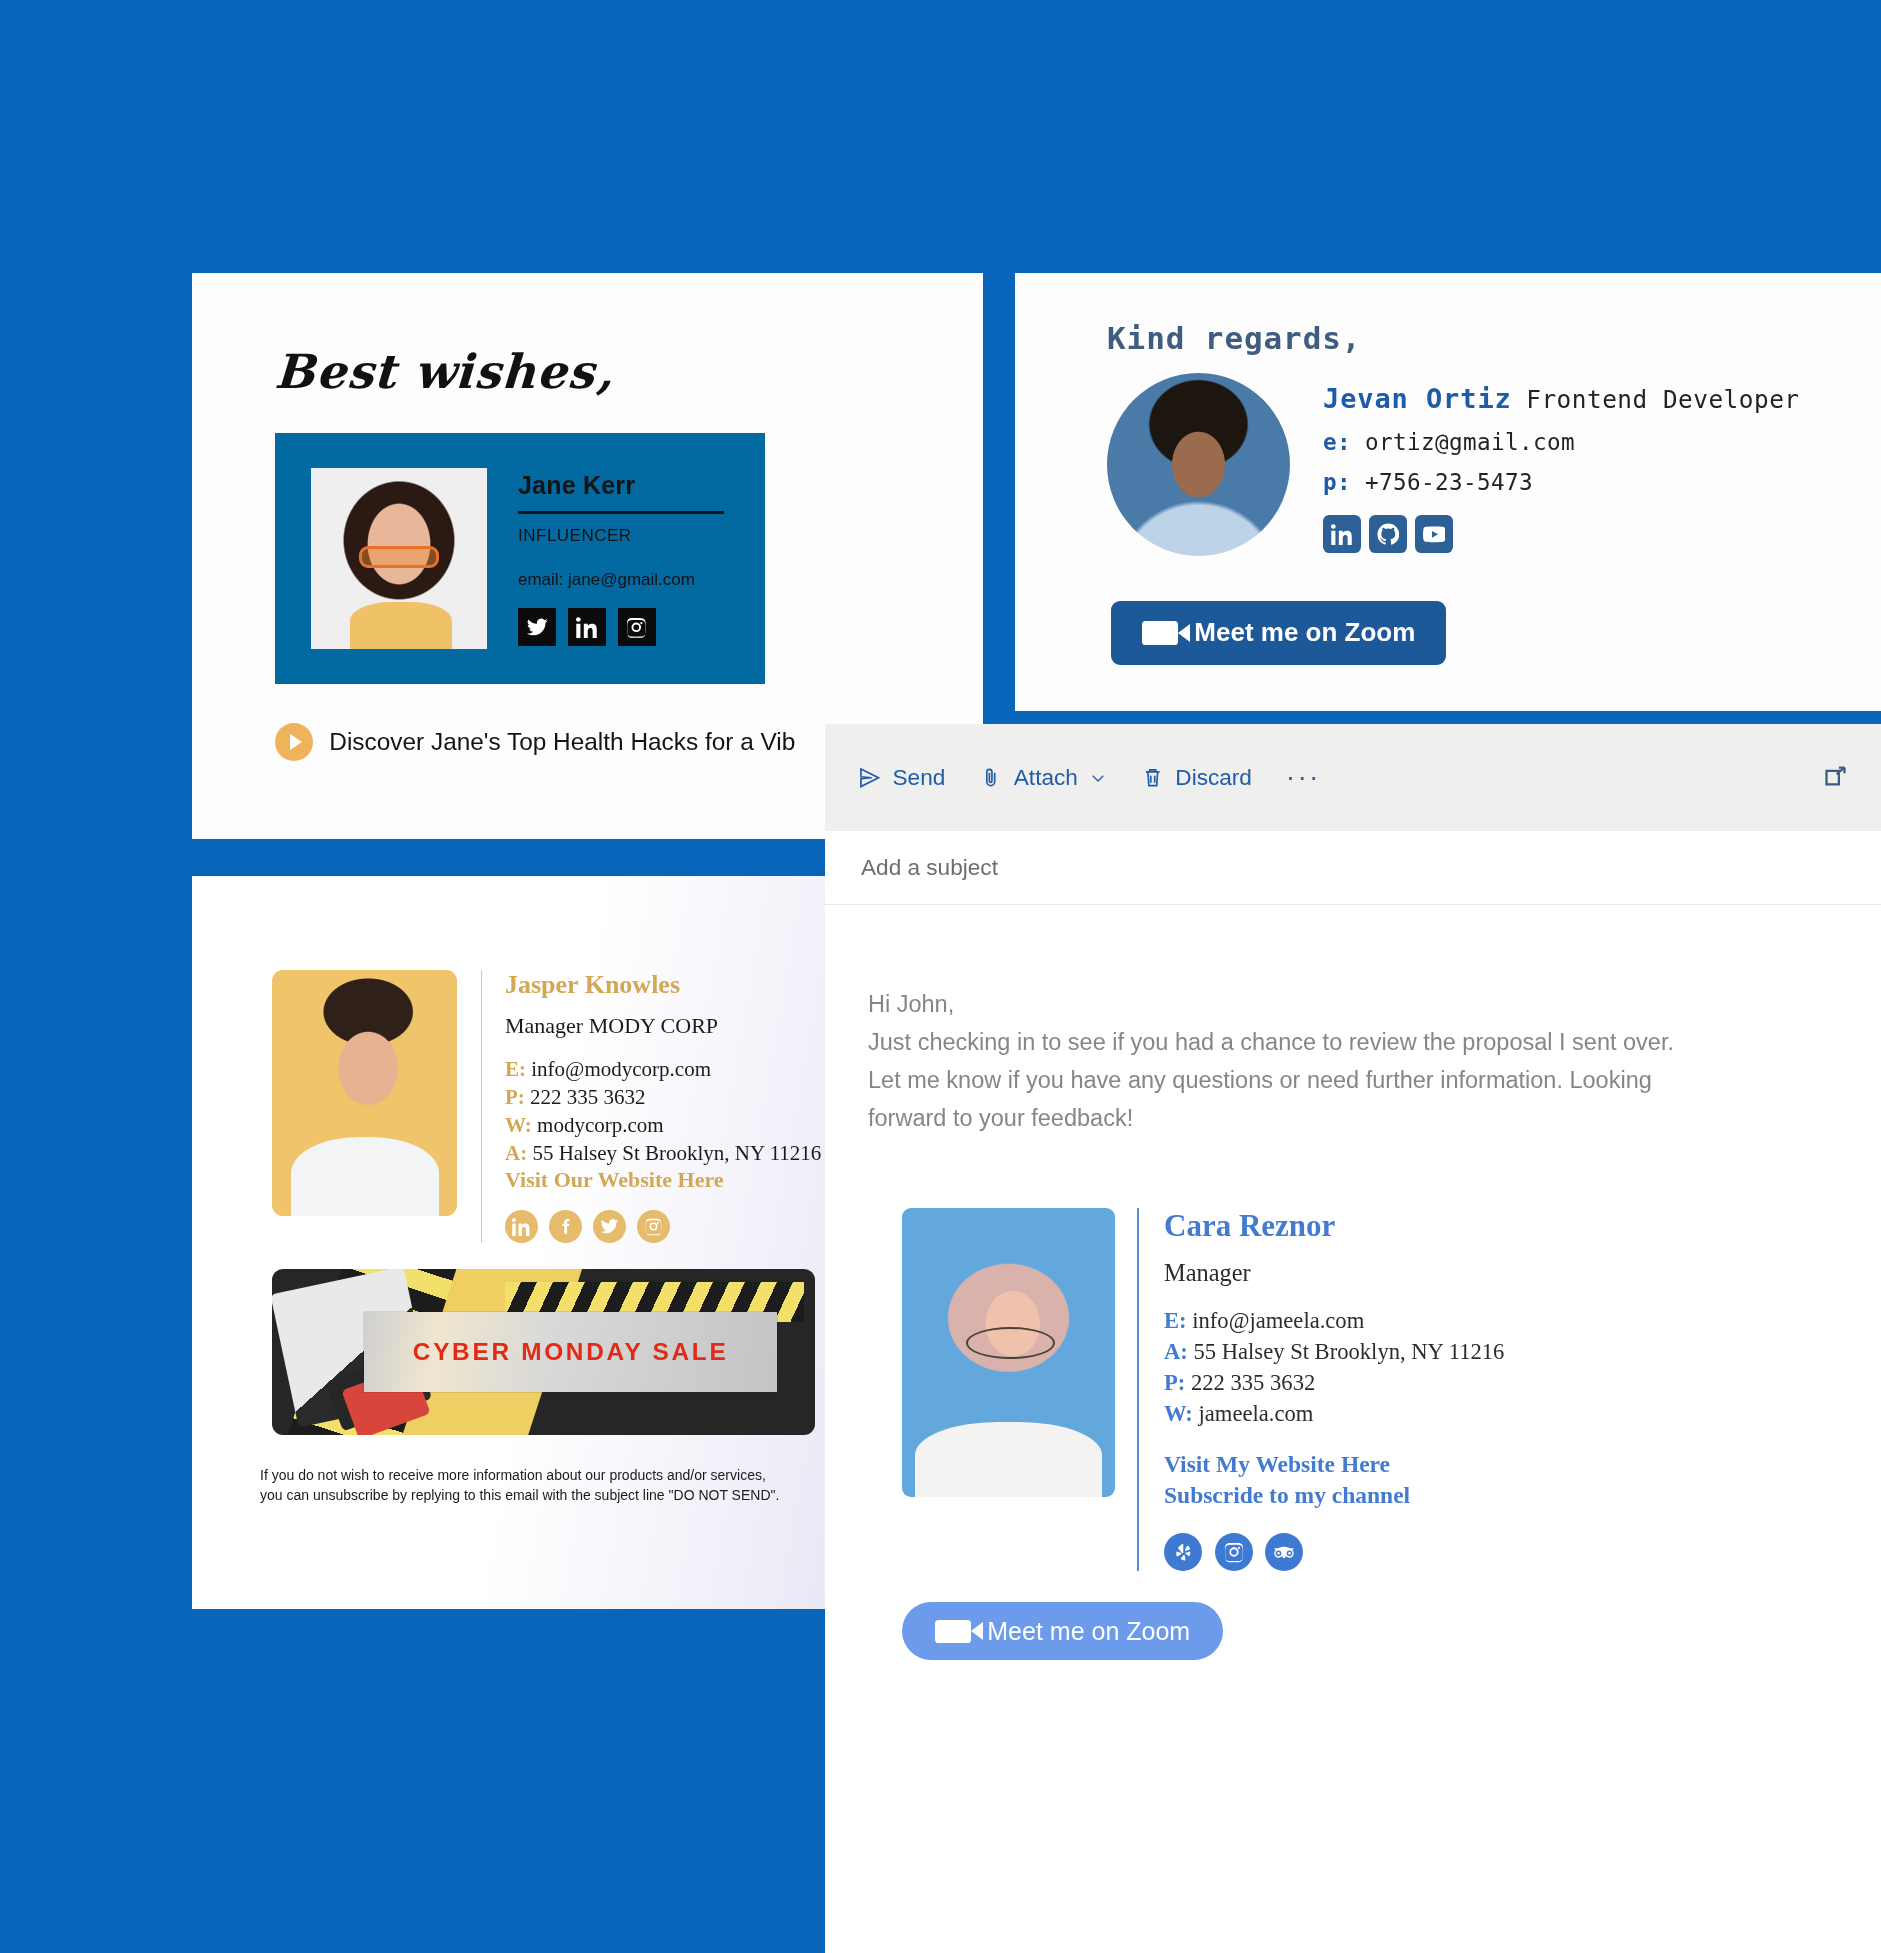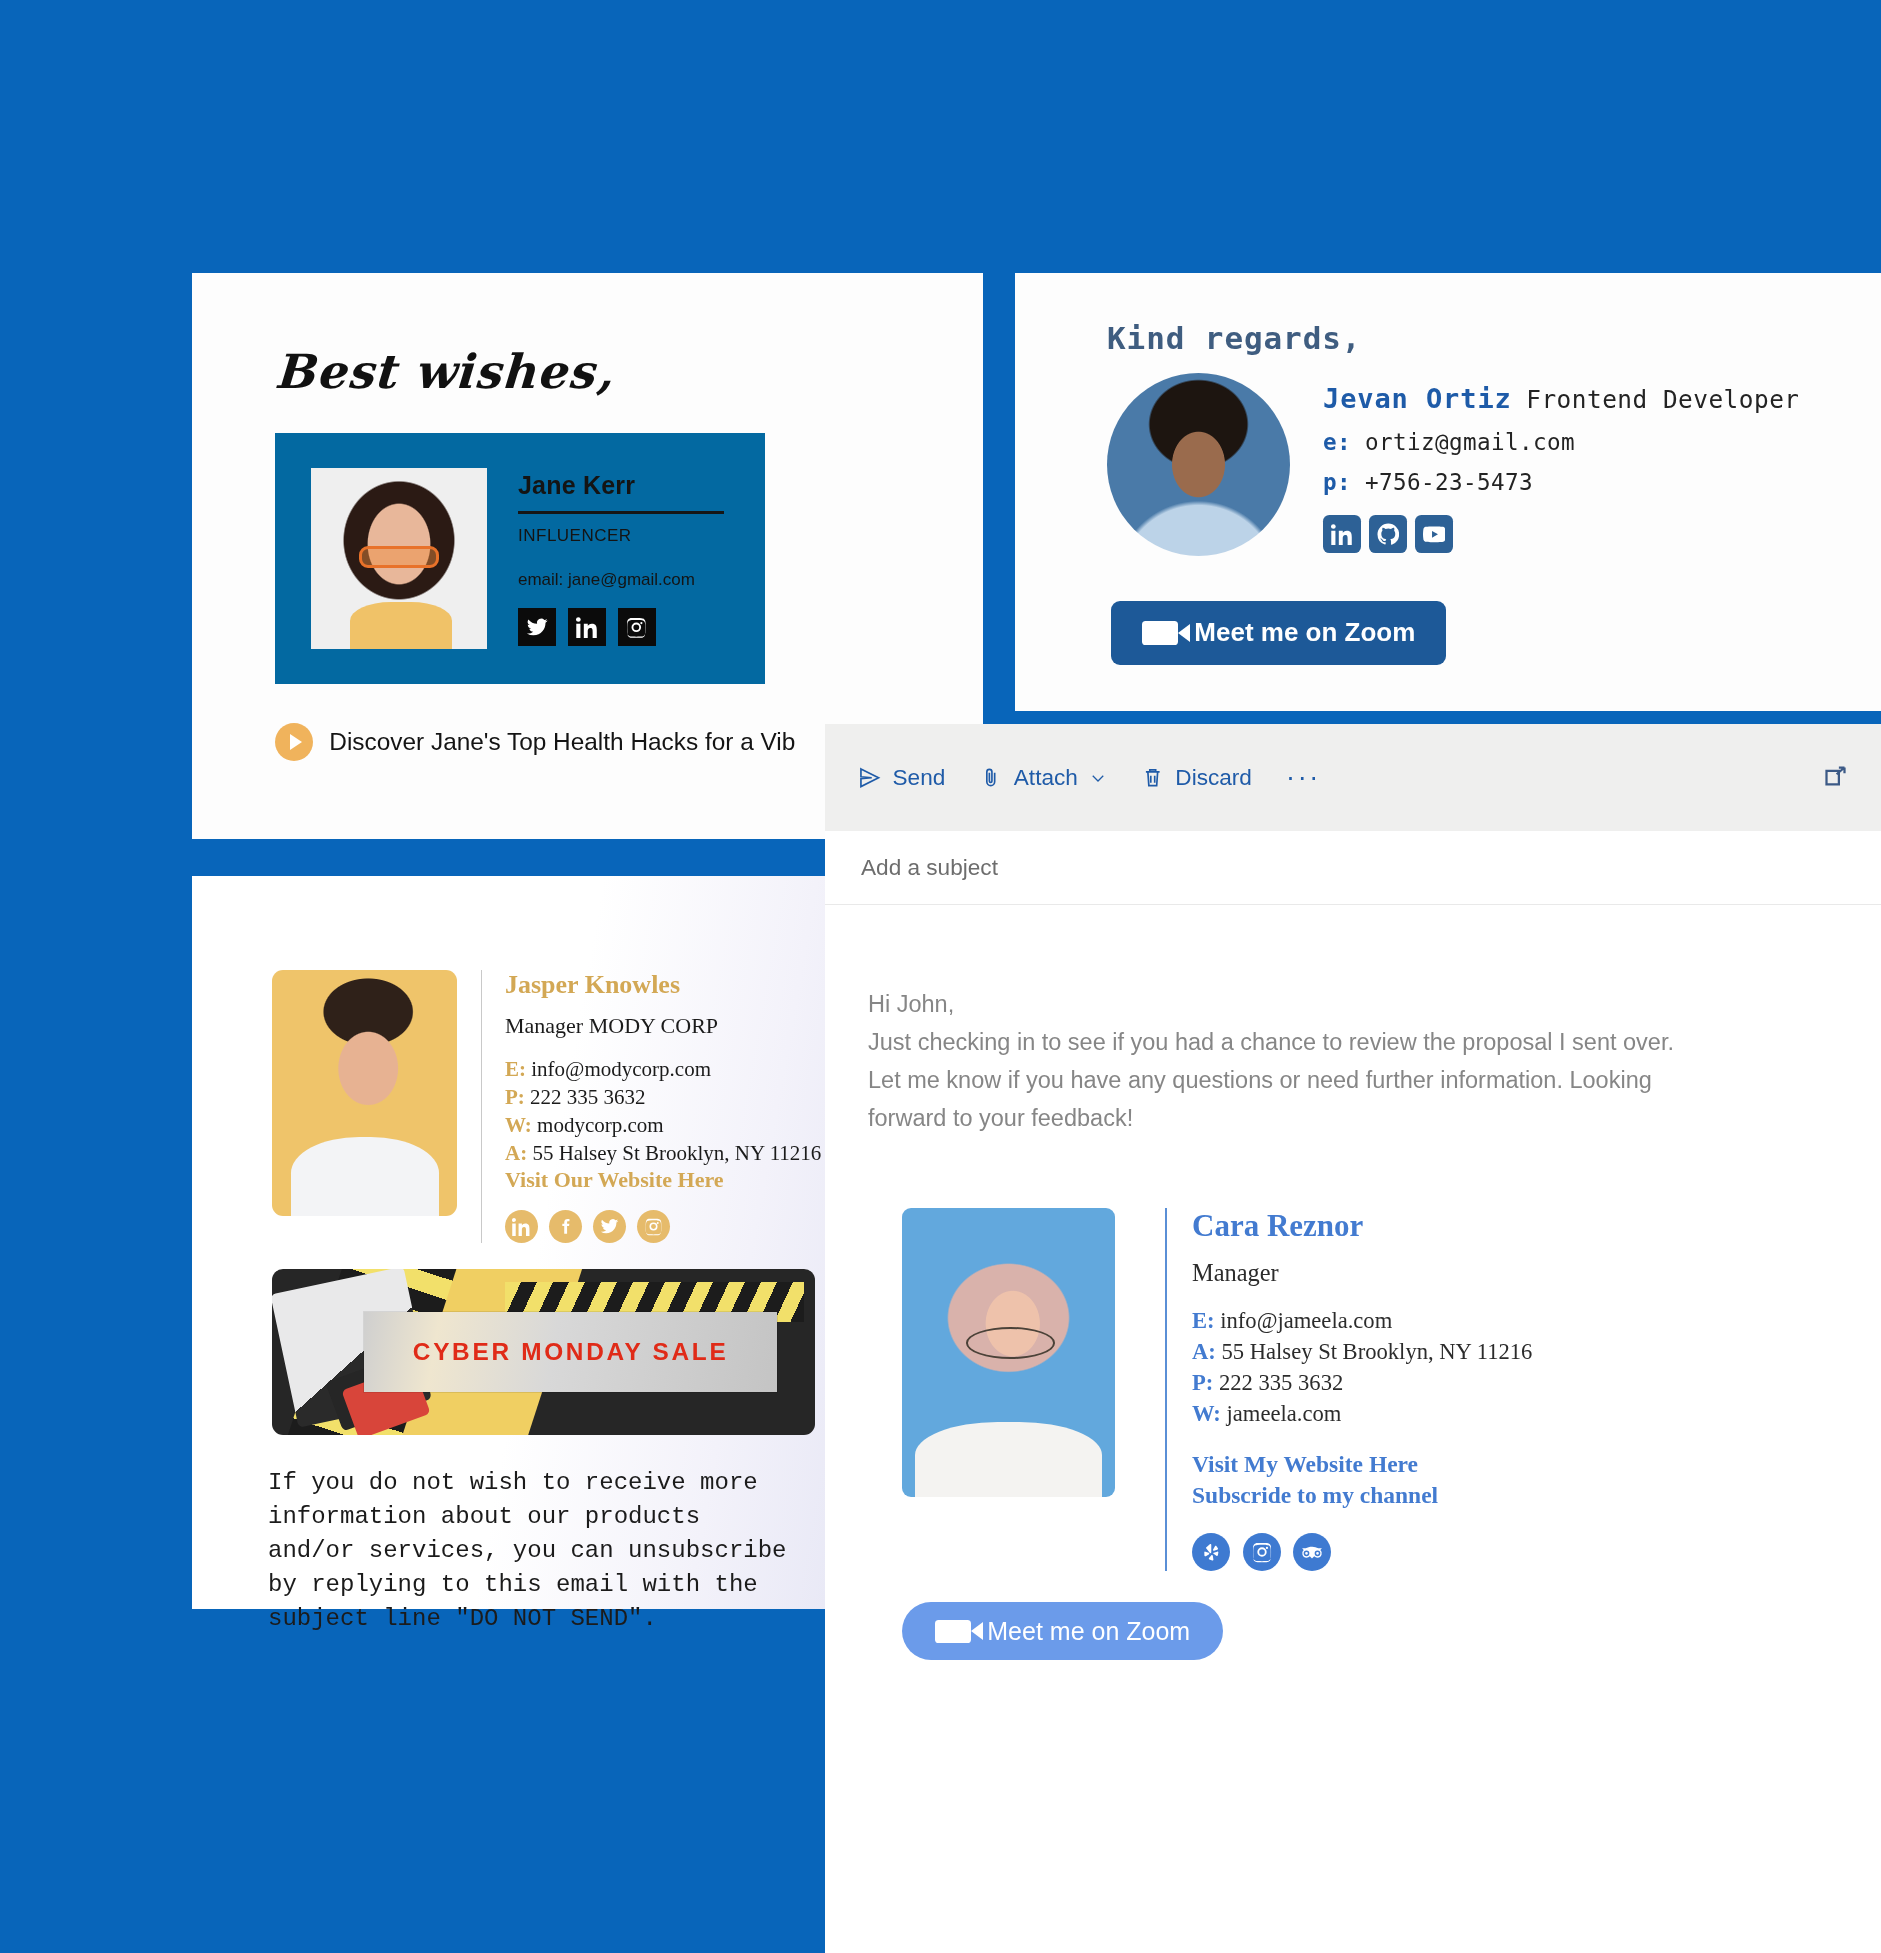--- a/index.html
+++ b/index.html
@@ -193,23 +193,23 @@
   }
   .cyb-plate {
     position: absolute; left: 17%; top: 26%; width: 76%; height: 48%;
     background: linear-gradient(100deg, #cfcfcf 0%, #efe6cf 18%, #d8d8d8 46%, #c4c4c4 100%);
     display: flex; align-items: center; justify-content: center;
     box-shadow: 0 0 0 0.9px rgba(0,0,0,.1);
   }
   .cyb-text { font-size: 24.4px; font-weight: 700; letter-spacing: 2.7px; color: #1a1a1a; }
   .cyb-text span { color: #e02b18; }
   .disclaimer {
-    position: absolute; left: 76px; top: 590px; width: 526px;
-    font-family: Liberation Mono, monospace;
-    font-size: 24px; line-height: 1.42; color: #1b1b1b;
+    position: absolute; left: 68px; top: 590px; width: 526px;
+    font-family: Liberation Sans, sans-serif;
+    font-size: 14px; line-height: 1.42; color: #1b1b1b;
   }
 
   
   .compose {
     position: absolute; left: 825px; top: 724px;
     width: 1057px; height: 1230px;
     background: #ffffff;
   }
   .compose-toolbar {
     height: 107px; background: #efefee;
@@ -241,21 +241,21 @@
     padding: 0 36px; border-bottom: 0.9px solid #e9e9e9;
     color: #6d6d6d; font-size: 22.6px;
   }
   .mail-body { padding: 80px 43px 0 43px; }
   .mail-body p {
     color: #868686; font-size: 23.5px; line-height: 1.62;
     max-width: 814px;
   }
 
   
-  .cara-card { display: flex; margin-top: 71px; margin-left: 34px; gap: 28px; }
+  .cara-card { display: flex; margin-top: 71px; margin-left: 34px; }
   .cara-photo {
     width: 213px; height: 289px; border-radius: 9px; overflow: hidden;
     position: relative;
     background:
       radial-gradient(ellipse 43px 52px at 52% 40%, #eec2ab 0%, #eec2ab 62%, rgba(238,194,171,0) 64%),
       radial-gradient(ellipse 83px 74px at 50% 38%, #d9b2ab 0%, #d9b2ab 72%, rgba(217,178,171,0) 74%),
       linear-gradient(#62a8dd, #62a8dd);
   }
   .cara-photo::after {
     content: ""; position: absolute; left: 6%; bottom: 0; width: 88%; height: 26%;

